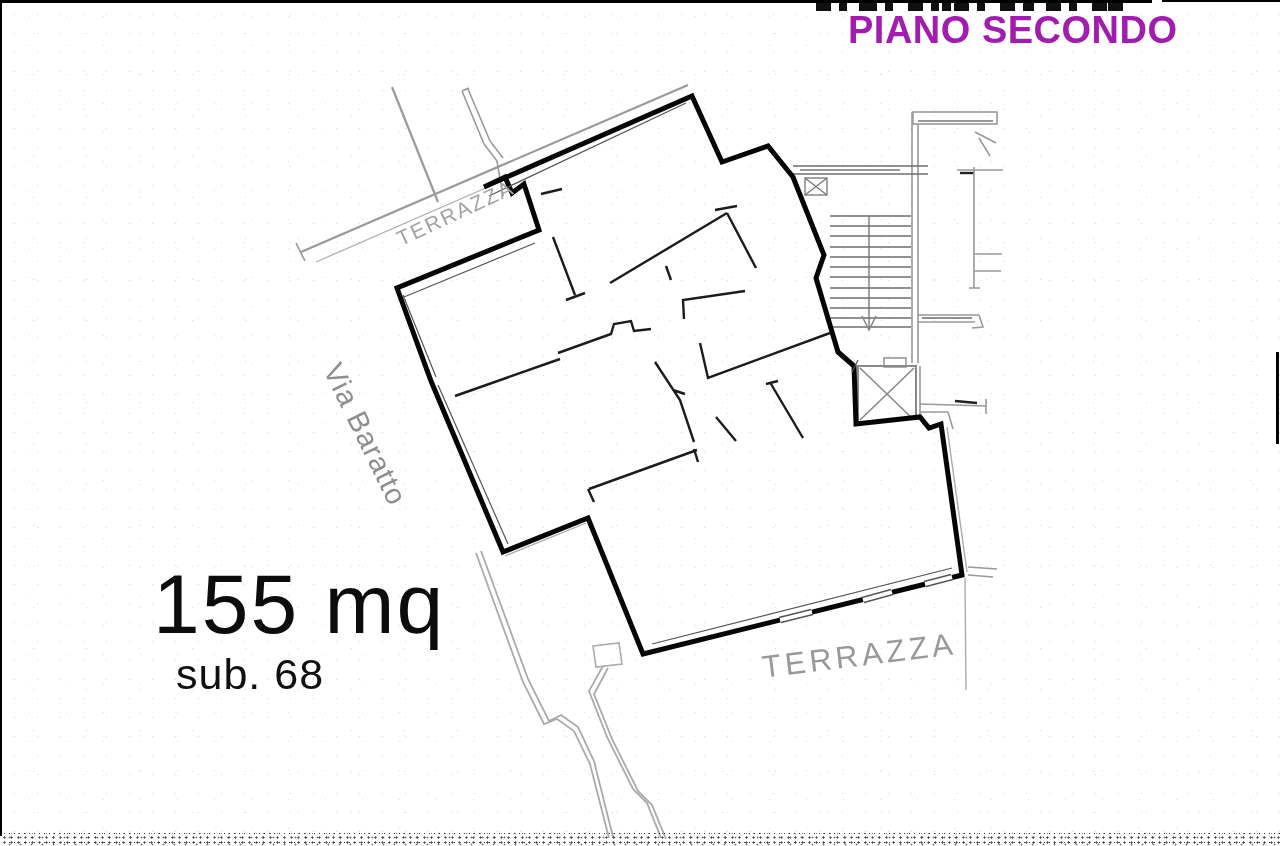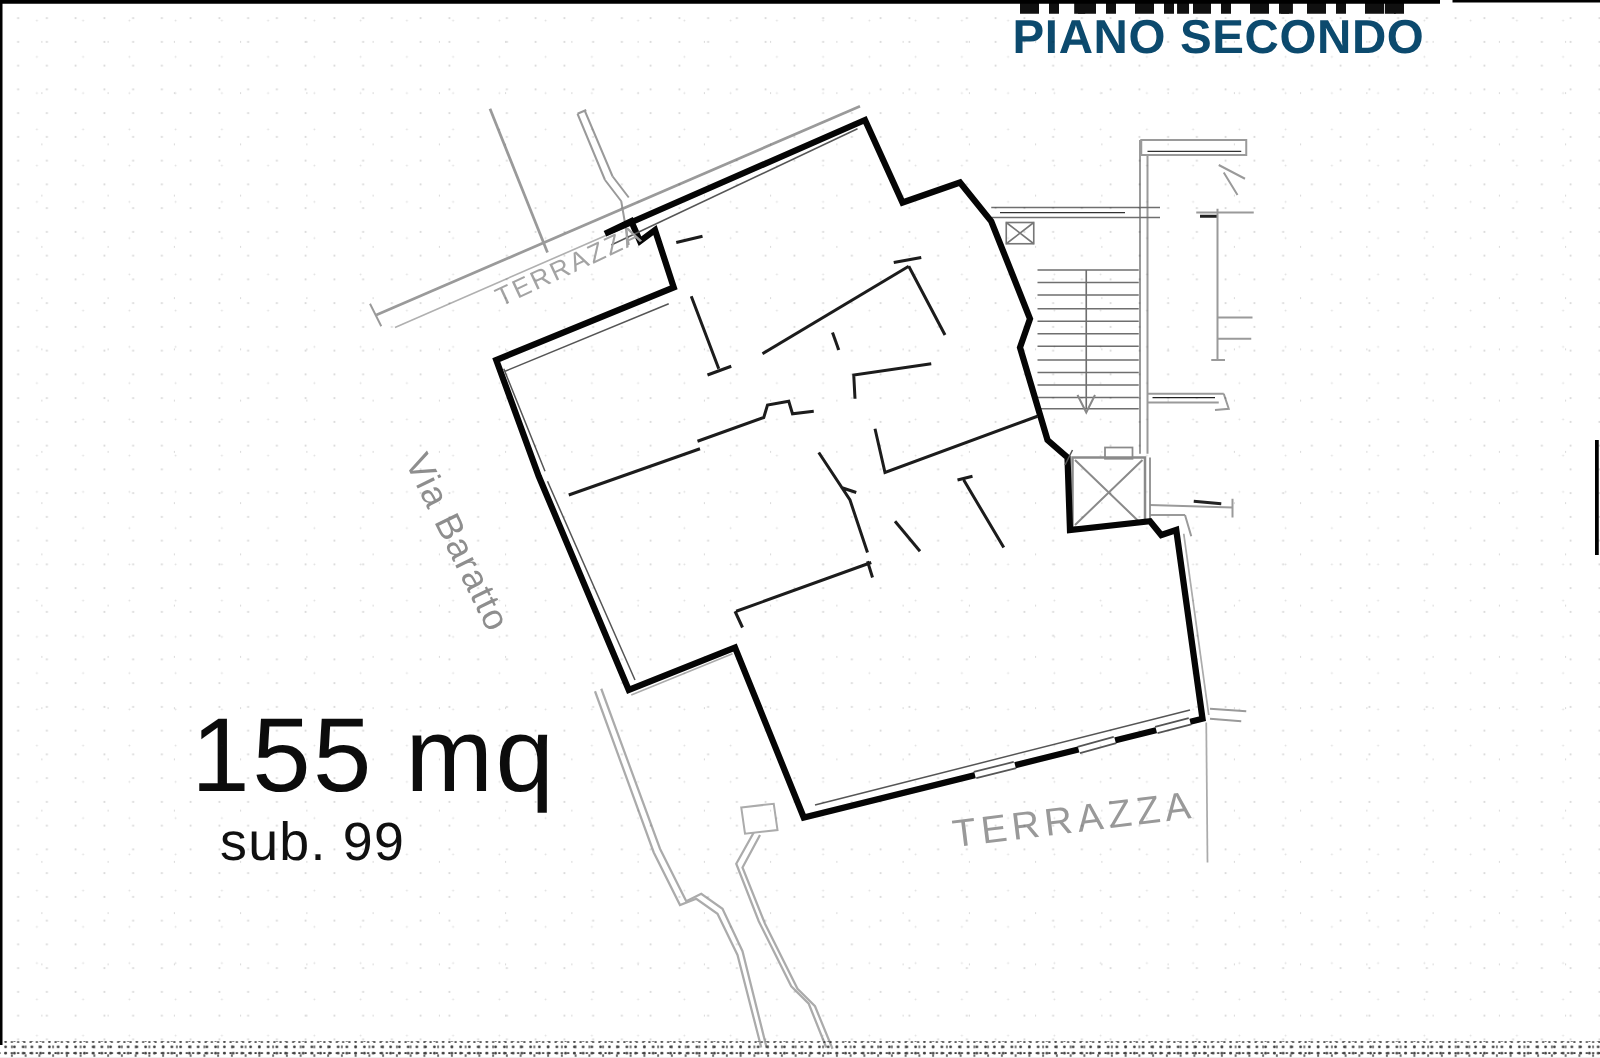--- a/index.html
+++ b/index.html
@@ -29,22 +29,22 @@
     background-image:
       radial-gradient(circle,#111 .9px,transparent 1.2px),
       radial-gradient(circle,#444 .8px,transparent 1.1px),
       radial-gradient(circle,#000 .7px,transparent 1px);
     background-size:7px 5px,11px 7px,5px 9px;
     background-position:1px 2px,4px 1px,2px 5px;
     opacity:.8;
   }
   
   .title{
-    position:absolute;left:810px;top:9px;
-    font-size:38px;font-weight:700;color:#0c4a6e;letter-spacing:.5px;white-space:nowrap;
+    position:absolute;left:848px;top:9px;
+    font-size:38px;font-weight:700;color:#a21caf;letter-spacing:.5px;white-space:nowrap;
   }
   .cropped-frag{
     position:absolute;left:816px;top:0;width:318px;height:11px;
     background-image:
       repeating-linear-gradient(90deg,#101010 0 15px,transparent 15px 23px,#101010 23px 31px,transparent 31px 46px),
       repeating-linear-gradient(90deg,transparent 0 38px,#101010 38px 47px,transparent 47px 83px);
     background-position:0 0,5px 0;
   }
   .area-label{
     position:absolute;left:153px;top:556px;
@@ -178,21 +178,21 @@
       </g>
     </g>
   </svg>
 
   <div class="cropped-frag"></div>
 
   <div class="title">PIANO SECONDO</div>
 
   <div class="area-label">155 mq</div>
 
-  <div class="sub-label">sub. 99</div>
+  <div class="sub-label">sub. 68</div>
 
   <div class="street-label">Via Baratto</div>
 
   <div class="terr-small">TERRAZZA</div>
 
   <div class="terr-large">TERRAZZA</div>
 
   <div class="border-top"></div>
   <div class="border-top2"></div>
   <div class="border-left"></div>

